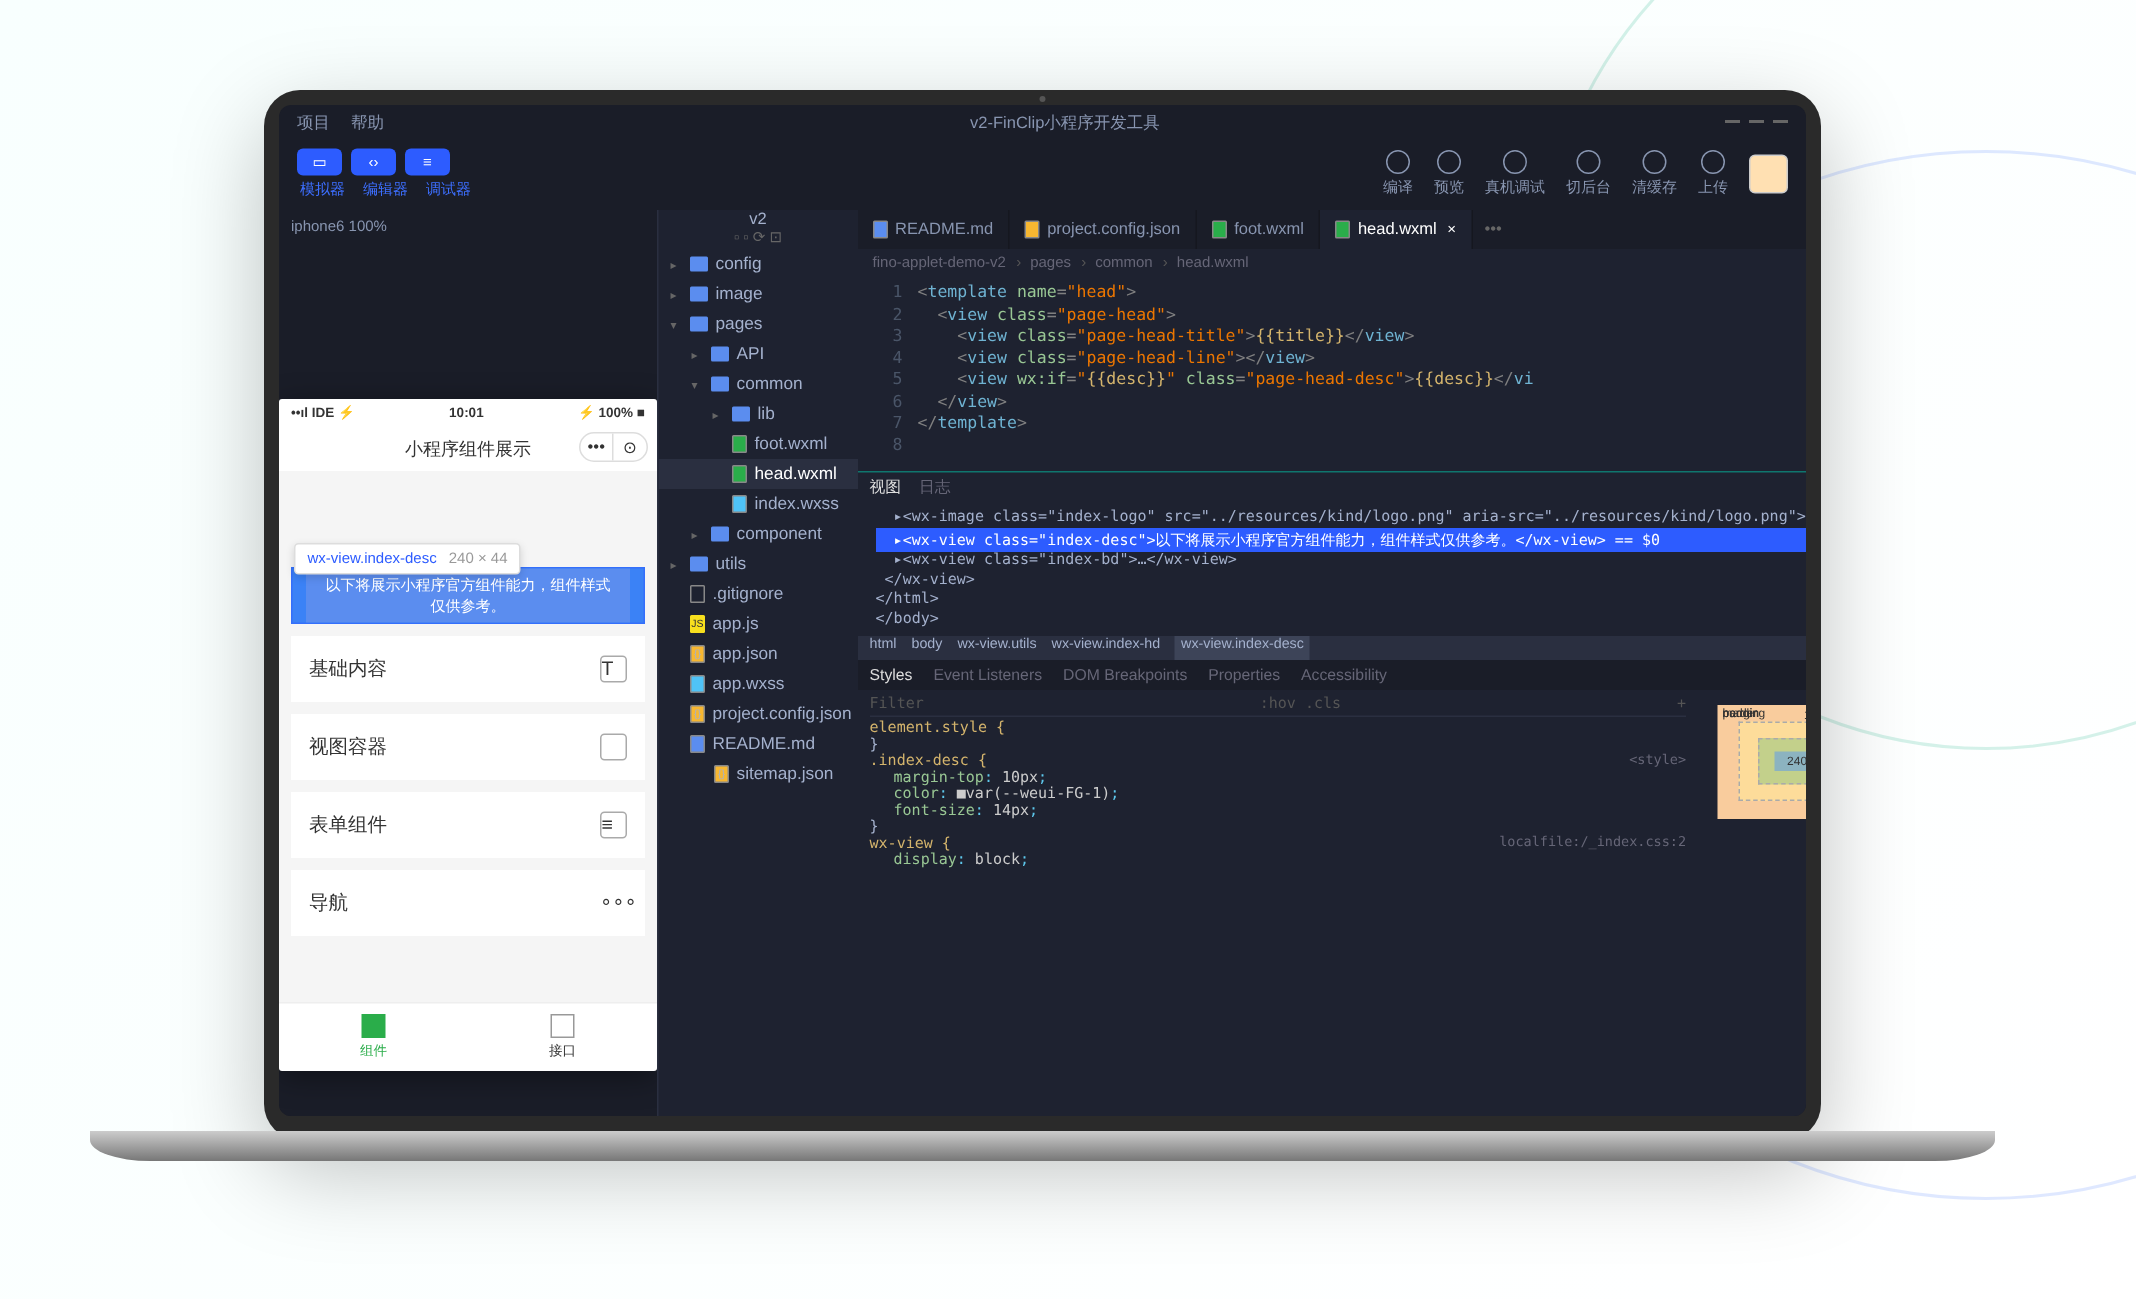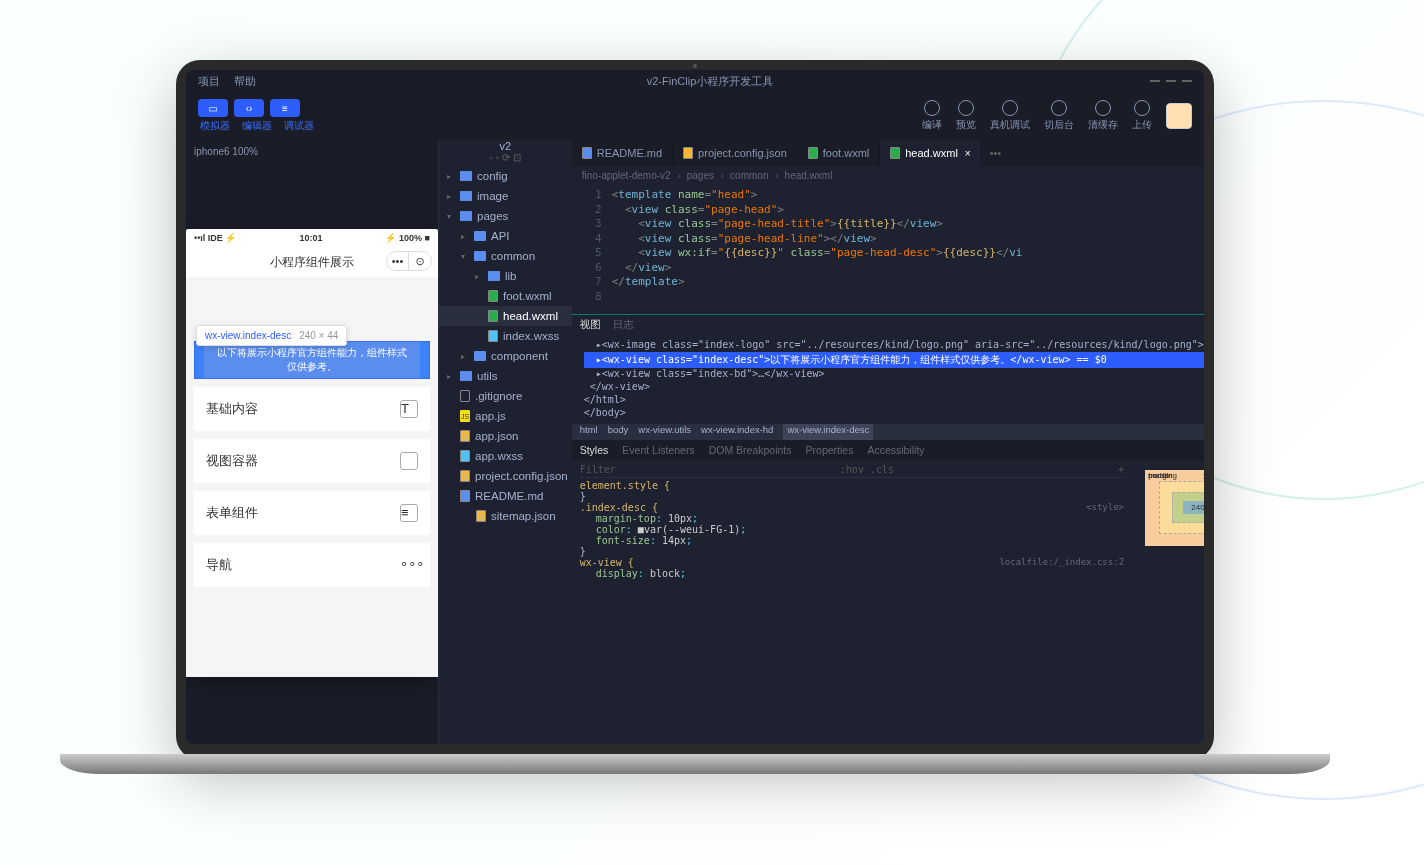--- a/index.html
+++ b/index.html
@@ -60,21 +60,21 @@
 .tb-right { margin-left: auto; display: flex; gap: 14px; align-items: center; }
 .tb-action { display: flex; flex-direction: column; align-items: center; gap: 2px; font-size: 10px; color: #8895b0; cursor: pointer; }
 .tb-action .ic { width: 16px; height: 16px; border: 1px solid #8895b0; border-radius: 50%; }
 .avatar { width: 26px; height: 26px; background: #ffe0b2; border-radius: 4px; border: 1px solid #ccc; }
 
 .workspace { flex: 1; display: flex; overflow: hidden; }
 
 
 .sim-pane { width: 300px; display: flex; flex-direction: column; background: #1a1d28; }
 .sim-bar { height: 22px; padding: 0 8px; font-size: 10px; color: #8895b0; display: flex; align-items: center; }
-.sim-wrap { flex: 1; display: flex; align-items: center; justify-content: center; padding: 30px 0; }
+.sim-wrap { flex: 1; display: flex; align-items: flex-end; justify-content: center; padding: 30px 0; }
 .phone {
   width: 252px; height: 448px; background: #fff; border-radius: 2px;
   display: flex; flex-direction: column; color: #333; box-shadow: 0 4px 20px rgba(0,0,0,0.4);
 }
 .ph-status { height: 18px; display: flex; justify-content: space-between; align-items: center; padding: 0 8px; font-size: 9px; font-weight: bold; }
 .ph-nav { height: 30px; display: flex; align-items: center; justify-content: center; font-size: 12px; font-weight: 500; position: relative; }
 .ph-capsule { position: absolute; right: 6px; top: 4px; display: flex; border: 1px solid #ddd; border-radius: 12px; }
 .ph-capsule div { width: 22px; height: 18px; display: flex; align-items: center; justify-content: center; font-size: 11px; }
 .ph-capsule div:first-child { border-right: 1px solid #ddd; }
 .ph-body { flex: 1; background: #f5f5f5; padding: 8px; display: flex; flex-direction: column; gap: 8px; position: relative; }
@@ -271,20 +271,30 @@
                 </div>
               <div class="ph-item">
                   <span>表单组件</span>
                   <div class="ic">≡</div>
                 </div>
               <div class="ph-item">
                   <span>导航</span>
                   <div class="ic" style="border:none">∘∘∘</div>
                 </div>
             </div>
+            <div class="ph-tabbar">
+              <div class="ph-tab active">
+                <div class="ic" style="background:#2aad4a"></div>
+                <span>组件</span>
+              </div>
+              <div class="ph-tab">
+                <div class="ic" style="border:1px solid #999"></div>
+                <span>接口</span>
+              </div>
+            </div>
           </div>
         </div>
       </div>
 
       <div class="tree-pane">
         <div class="tree-head">
           <span>v2</span>
           <div class="tree-head-icons">▫ ▫ ⟳ ⊡</div>
         </div>
         <div class="tree">

